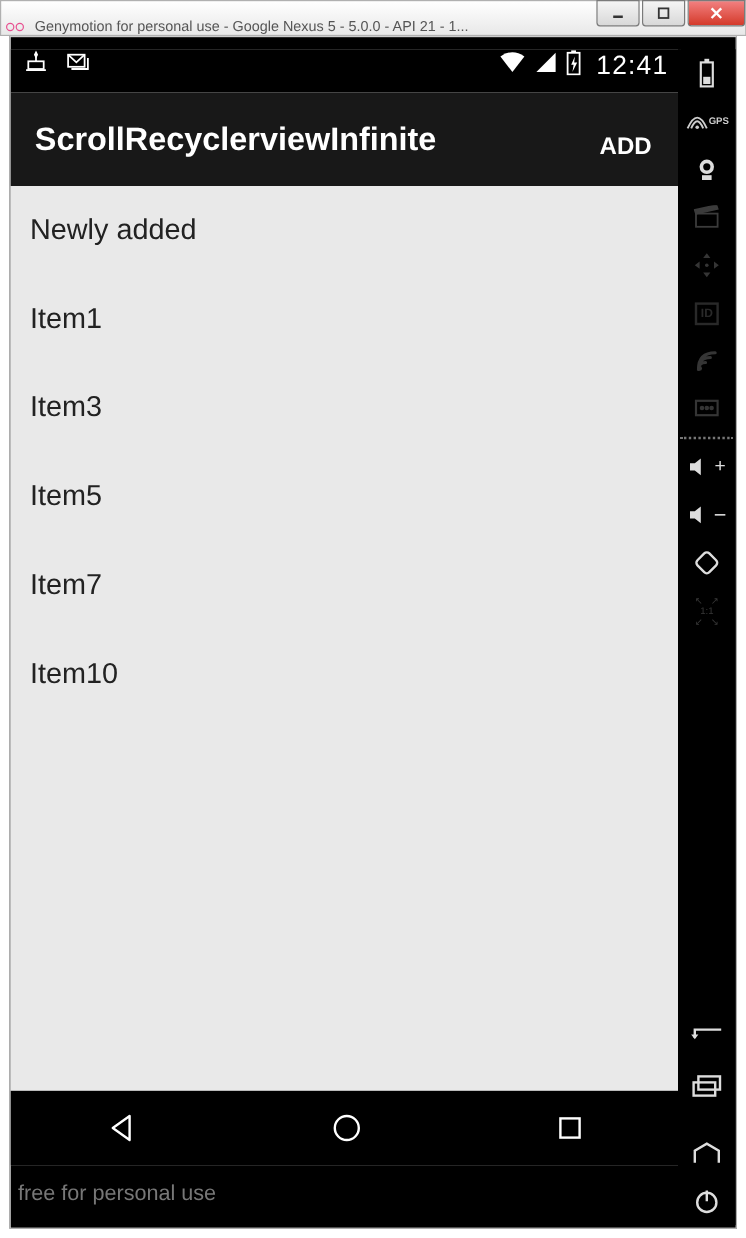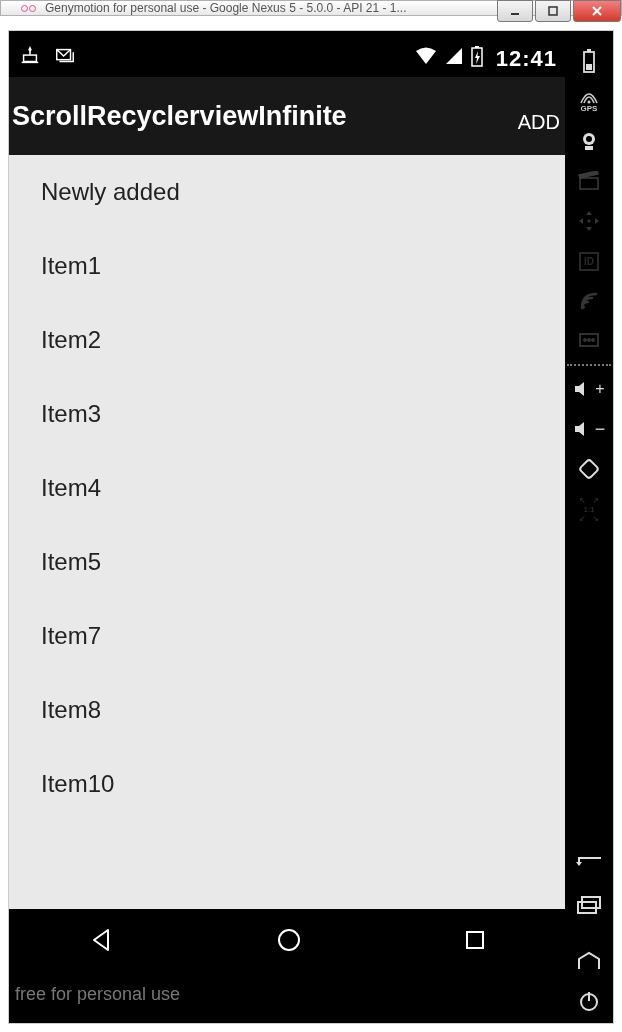--- a/index.html
+++ b/index.html
@@ -6,26 +6,26 @@
     body {
       width: 622px;
       height: 1032px;
       font-family: Arial, sans-serif;
       background: #fff;
       overflow: hidden;
       position: relative;
     }
     .window-chrome {
       width: 622px;
-      height: 16px;
+      height: 30px;
       background: linear-gradient(#fff, #e8e8e8);
       border: 1px solid #b0b0b0;
       display: flex;
-      align-items: flex-start;
-      padding: 0 20px;
+      align-items: flex-end;
+      padding: 0 4px;
       position: relative;
     }
     .window-chrome .icon-oo {
       width: 18px;
       height: 14px;
       display: flex;
       align-items: center;
       margin-right: 6px;
     }
     .window-chrome .icon-oo span {
@@ -85,57 +85,57 @@
       height: 930px;
       background: #e9e9e9;
       display: flex;
       flex-direction: column;
     }
     .status-bar {
       height: 36px;
       background: #000;
       color: #fff;
       display: flex;
-      align-items: center;
+      align-items: flex-start;
       padding: 0 10px;
       font-size: 22px;
-      font-weight: 700;
+      font-weight: 400;
     }
     .status-left { display: flex; align-items: center; gap: 12px; }
     .status-right { margin-left: auto; display: flex; align-items: center; gap: 6px; }
     .status-right .time { margin-left: 6px; font-size: 22px; letter-spacing: 1px; }
     .action-bar {
       height: 78px;
       background: #181818;
       color: #fff;
       display: flex;
       align-items: center;
-      padding: 0 3px;
+      padding: 0 20px;
     }
     .action-bar .app-title {
       font-size: 27px;
       font-weight: bold;
       flex: 1;
     }
     .action-bar .add-btn {
       font-size: 20px;
-      font-weight: normal;
+      font-weight: bold;
       cursor: pointer;
       padding: 6px 4px;
       margin-top: 13px;
     }
     .list-area {
       flex: 1;
       background: #e9e9e9;
       overflow: hidden;
     }
     .list-item {
       font-size: 24px;
       color: #222;
-      padding: 23px 32px;
+      padding: 23px 16px;
     }
     .nav-bar {
       height: 62px;
       background: #000;
       display: flex;
       align-items: center;
       justify-content: space-around;
       color: #fff;
       position: relative;
     }
@@ -272,26 +272,23 @@
     </div>
 
     <div class="action-bar">
       <div class="app-title">ScrollRecyclerviewInfinite</div>
       <div class="add-btn">ADD</div>
     </div>
 
     <div class="list-area">
       <div class="list-item">Newly added</div>
       <div class="list-item">Item1</div>
-      <div class="list-item">Item2</div>
       <div class="list-item">Item3</div>
-      <div class="list-item">Item4</div>
       <div class="list-item">Item5</div>
       <div class="list-item">Item7</div>
-      <div class="list-item">Item8</div>
       <div class="list-item">Item10</div>
     </div>
 
     <div class="nav-bar">
       <div class="nav-btn">
         <svg width="28" height="28" viewBox="0 0 28 28" fill="none" stroke="#fff" stroke-width="2">
             <path d="M20 4 L6 14 L20 24 Z" stroke-linejoin="round"></path>
           </svg>
       </div>
       <div class="nav-btn">
@@ -308,21 +305,21 @@
   </div>
 
   <div class="sidebar">
     <div class="sb-icon">
       <svg width="16" height="26" viewBox="0 0 16 26">
           <rect x="3" y="4" width="10" height="20" fill="none" stroke="#ddd" stroke-width="1.8"></rect>
           <rect x="6" y="1" width="4" height="3" fill="#ddd"></rect>
           <rect x="5" y="16" width="6" height="6" fill="#ddd"></rect>
         </svg>
     </div>
-    <div class="sb-icon" style="flex-direction:column;">
+    <div class="sb-icon" style="flex-direction:row;">
       <svg width="20" height="16" viewBox="0 0 20 16">
           <path d="M2 14 Q10 -4 18 14" fill="none" stroke="#ccc" stroke-width="1.6"></path>
           <path d="M5 14 Q10 2 15 14" fill="none" stroke="#ccc" stroke-width="1.6"></path>
           <circle cx="10" cy="13" r="1.5" fill="#ccc"></circle>
         </svg>
       <span class="badge-gps">GPS</span>
     </div>
     <div class="sb-icon">
       <svg width="24" height="24" viewBox="0 0 24 24" fill="#ddd">
           <circle cx="12" cy="10" r="6"></circle>

